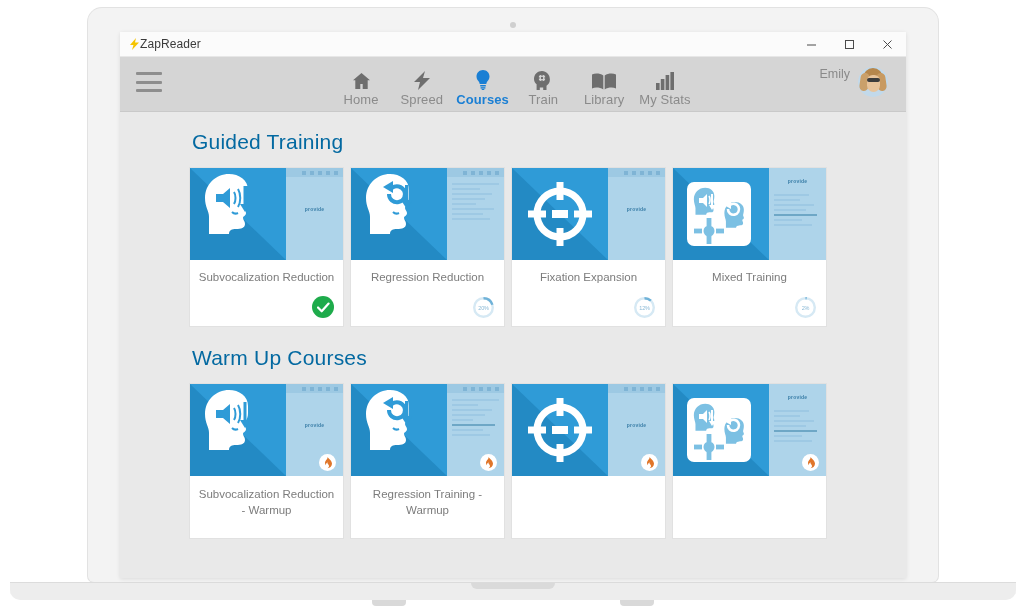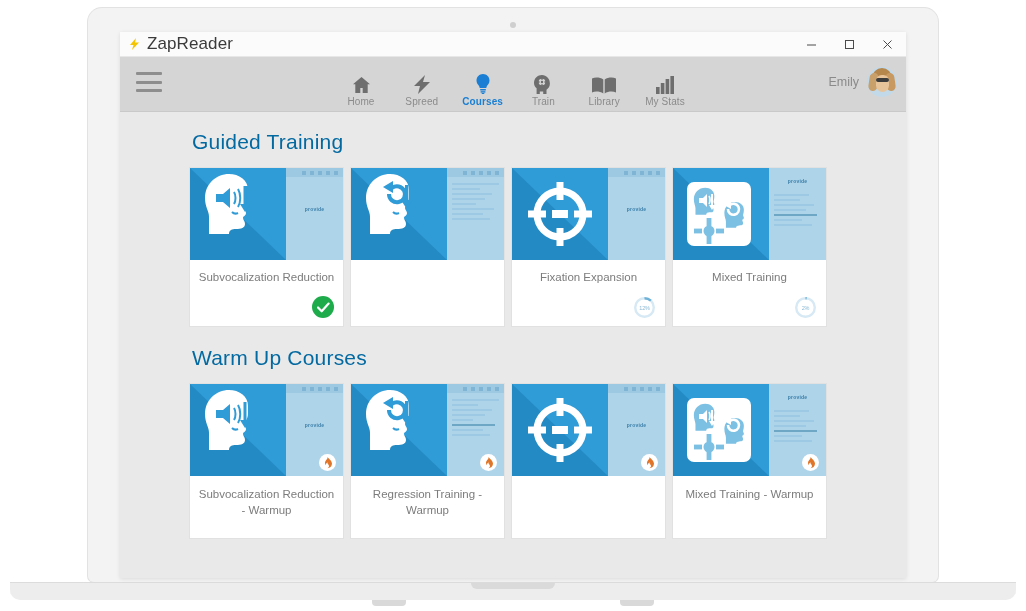--- a/index.html
+++ b/index.html
@@ -39,21 +39,21 @@
     position:absolute;left:120px;top:32px;width:786px;height:546px;
     background:#eaeaea;overflow:hidden;
     box-shadow:0 1px 4px rgba(0,0,0,.10);
   }
   .titlebar{
     height:24px;background:#fbfbfb;border-bottom:1px solid #e7e7e7;
     display:flex;align-items:center;position:relative;
   }
   .title-icon{margin-left:8px;width:12px;height:12px;display:flex;align-items:center;justify-content:center;}
   .title-text{
-    margin-left:7px;font-size:17px;color:#3b3b3b;letter-spacing:.1px;
+    font-size:12px;color:#3b3b3b;letter-spacing:.1px;
   }
   .win-ctrls{position:absolute;right:0;top:0;height:24px;display:flex;}
   .win-btn{
     width:38px;height:24px;display:flex;align-items:center;justify-content:center;
     color:#4a4a4a;font-size:11px;
   }
 
   
   .appbar{
     height:54px;background:#d5d5d5;position:relative;
@@ -71,26 +71,26 @@
     display:flex;justify-content:space-between;align-items:flex-end;
     height:44px;top:6px;
   }
   .nav-item{
     width:56px;display:flex;flex-direction:column;align-items:center;
     cursor:pointer;
   }
   .nav-ico{height:22px;display:flex;align-items:flex-end;justify-content:center;color:#6e6e6e;}
   .nav-item.active .nav-ico{color:#1a7fd4;}
   .nav-label{
-    margin-top:2px;font-size:10px;color:#8b8b8b;letter-spacing:.1px;
+    margin-top:2px;font-size:13px;color:#8b8b8b;letter-spacing:.1px;
   }
   .nav-item.active .nav-label{color:#1a7fd4;font-weight:bold;}
 
   .user{
-    position:absolute;right:9px;top:10px;display:flex;align-items:center;gap:8px;
+    position:absolute;right:18px;top:10px;display:flex;gap:8px;
   }
   .user-name{font-size:12.5px;color:#8a8a8a;}
   .avatar{
     width:30px;height:30px;border-radius:50%;overflow:hidden;position:relative;
     background:#c2d9ea;
   }
   .av-hair{position:absolute;left:5px;top:1px;width:20px;height:17px;border-radius:10px 10px 6px 6px;background:#b6874c;}
   .av-face{position:absolute;left:9px;top:8px;width:13px;height:17px;border-radius:6px 6px 7px 7px;background:#e8c49b;}
   .av-glass{position:absolute;left:9px;top:11px;width:13px;height:4px;background:#3c3c3c;border-radius:2px;}
   .av-hair2{position:absolute;left:2px;top:6px;width:9px;height:18px;border-radius:6px;background:#caa06a;transform:rotate(8deg);}
@@ -355,20 +355,30 @@
                 <div class="tr-lines">
                   <u></u>
                     <u style="width:60%"></u>
                     <u style="width:85%"></u>
                     <u style="width:70%"></u>
                     <u style="width:50%"></u>
                     <u style="width:90%"></u>
                     <u style="width:65%"></u>
                     <u style="width:80%"></u>
                 </div>
+              </div>
+            </div>
+            <div class="card-body">
+              <div class="card-title">Regression Reduction</div>
+              <div class="badge-prog">
+                <svg width="23" height="23" viewBox="0 0 23 23" style="position:absolute;left:0;top:0">
+                  <circle cx="11.5" cy="11.5" r="9.3" fill="none" stroke="#d6e9f4" stroke-width="2.4"></circle>
+                  <circle cx="11.5" cy="11.5" r="9.3" fill="none" stroke="#6fb2d8" stroke-width="2.4" stroke-dasharray="11.7 46.7" transform="rotate(-90 11.5 11.5)" stroke-linecap="butt"></circle>
+                </svg>
+                <span>20%</span>
               </div>
             </div>
           </div>
 
           <div class="card">
             <div class="card-img">
               <div class="thumb-left">
                 <div class="shadow-tri"></div>
                 <svg class="glyph" viewBox="0 0 96 92">
                   <circle cx="48" cy="46" r="23" fill="none" stroke="#fff" stroke-width="7"></circle>
@@ -593,22 +603,19 @@
                     <u style="width:60%"></u>
                     <u style="width:80%"></u>
                 </div>
               </div>
               <div class="flame-badge">
                 <svg width="9" height="12" viewBox="0 0 9 12">
                     <path d="M4.5 0C5 2.5 2 3 2 6c0 1 .4 1.7 1 2.2C2.6 7 3.6 6 4.4 5.2 4.2 7 6 7.4 6 9c0 1-.7 1.8-1.5 2.2C6.6 11 9 9.6 9 6.8 9 3.6 6 2.4 4.5 0z" fill="#e0762a"></path>
                   </svg>
               </div>
             </div>
-            <div class="card-body">
-              <div class="card-title">Mixed Training - Warmup</div>
-            </div>
           </div>
         </div>
 
       </div>
     </div>
   </div>
 </div>
 
 </body></html>

